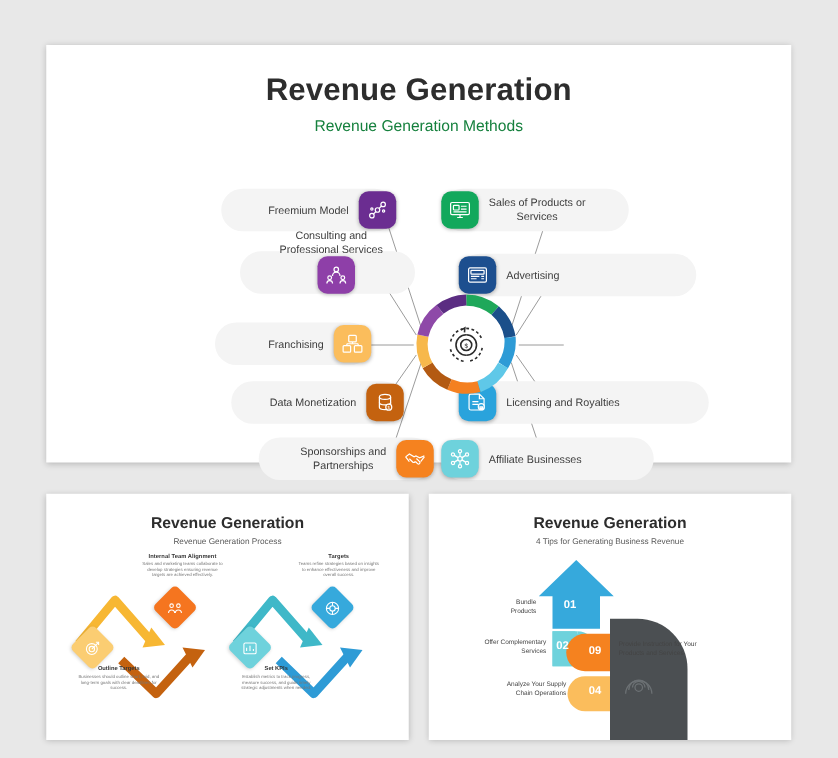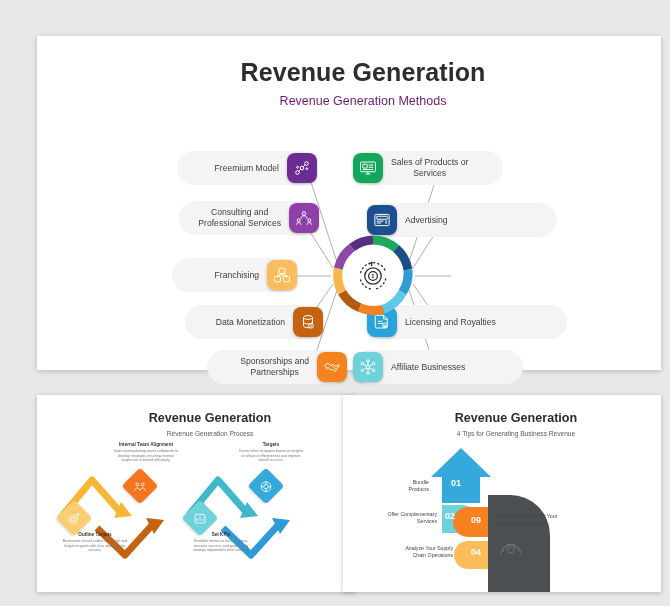--- a/index.html
+++ b/index.html
@@ -9,40 +9,39 @@
     font-family:"Liberation Sans", sans-serif;
     overflow:hidden;
     position:relative;
   }
 
   
   .slide{
     position:absolute;
     background:#ffffff;
     box-shadow:0 1px 5px rgba(0,0,0,.22);
-    padding-left:28px;
   }
 
   
   #main-slide{ left:37px; top:36px; width:596px; height:334px; }
 
   .title{
     text-align:center;
     font-size:25px;
     font-weight:bold;
     color:#2d2d2d;
     letter-spacing:.1px;
     margin:0;
     padding-top:22px;
     font-family:"Liberation Sans", sans-serif;
   }
   .subtitle{
     text-align:center;
     font-size:12.5px;
-    color:#701a75;
+    color:#15803d;
     margin:0;
     padding-top:7px;
   }
 
   
   .diagram{
     position:absolute;
     left:0;top:0;width:596px;height:334px;
     pointer-events:none;
   }
@@ -166,21 +165,21 @@
           <circle cx="12" cy="12" r="2.4"></circle>
           <circle cx="18" cy="6" r="2.4"></circle>
         <line x1="7.7" y1="16.3" x2="10.3" y2="13.7"></line>
           <line x1="13.7" y1="10.3" x2="16.3" y2="7.7"></line>
         <circle cx="18.5" cy="13" r="1.2"></circle>
           <circle cx="6" cy="11" r="1.2"></circle>
       </svg>
     </span>
   </div>
 
-  <div class="pill left" style="left:142px; top:165px; width:140px;">
+  <div class="pill left" style="left:155px; top:165px; width:140px;flex-direction:column;">
     <span class="pill-label">Consulting and
 Professional Services</span>
     <span class="tile" style="background:#8e3fa8">
       <svg width="18" height="18" viewBox="0 0 24 24" fill="none" stroke="#ffffff" stroke-width="1.3">
         <circle cx="12" cy="6" r="2.4"></circle>
           <path d="M8 13c0-2.2 1.8-4 4-4s4 1.8 4 4"></path>
         <circle cx="5" cy="15" r="2"></circle>
           <path d="M2 21c0-1.7 1.3-3 3-3s3 1.3 3 3"></path>
         <circle cx="19" cy="15" r="2"></circle>
           <path d="M16 21c0-1.7 1.3-3 3-3s3 1.3 3 3"></path>

